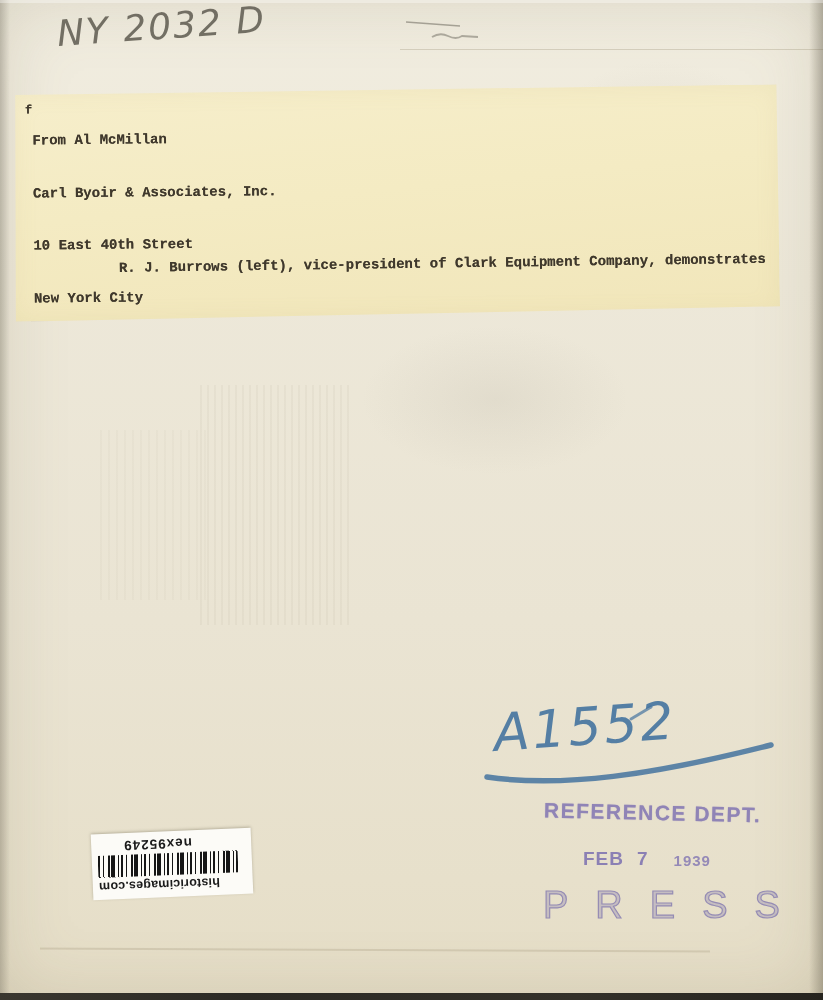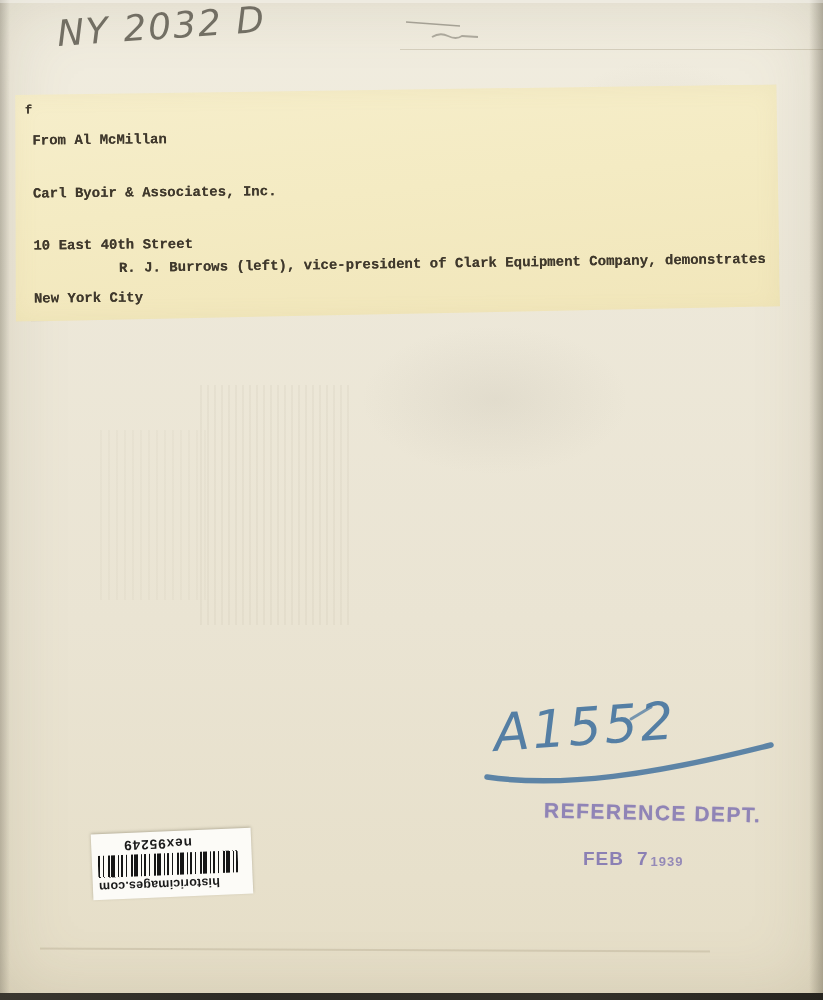--- a/index.html
+++ b/index.html
@@ -52,21 +52,21 @@
 
   
   .ref-number{position:absolute;left:473px;top:693px;width:330px;height:100px;}
 
   
   .stamp{position:absolute;color:#8478b3;font-weight:bold;}
   .stamp-reference{left:544px;top:801px;font-size:21px;letter-spacing:1.5px;
     transform:rotate(1.3deg);opacity:.88;text-shadow:0 0 1px rgba(132,120,179,.7);}
   .stamp-date{left:583px;top:848px;font-size:19px;letter-spacing:1px;opacity:.92;}
   .stamp-date .day{margin-left:13px;}
-  .stamp-date .year{margin-left:2px;font-size:13px;position:relative;top:1px;opacity:.9;}
+  .stamp-date .year{margin-left:25px;font-size:15px;position:relative;top:1px;opacity:.9;}
   .stamp-press{left:543px;top:884px;font-size:38px;font-weight:400;letter-spacing:27px;
     color:rgba(148,139,180,.45);-webkit-text-stroke:1.2px #8d84b2;opacity:.9;}
 
   
   .barcode-label{
     position:absolute;left:92px;top:831px;width:160px;height:66px;
     background:#fcfbf7;transform:rotate(177.6deg);
     box-shadow:0 1px 3px rgba(90,82,60,.35);
     display:flex;flex-direction:column;align-items:flex-end;justify-content:center;
     padding:3px 6px 3px 4px;box-sizing:border-box;color:#1b1b1b;
@@ -119,20 +119,21 @@
   <svg class="ref-number" viewBox="0 0 330 100">
     <text x="22" y="58" font-family="DejaVu Sans, sans-serif" font-style="italic" font-size="52" fill="#44739f" fill-opacity="0.9" letter-spacing="3" transform="rotate(-4 22 58)">A1552</text>
     <path d="M14 84 C 90 95, 180 82, 298 52" stroke="#44739f" stroke-width="5.5" stroke-linecap="round" fill="none" stroke-opacity=".85"></path>
     <path d="M158 26 L178 14" stroke="#44739f" stroke-width="3" stroke-linecap="round" fill="none" stroke-opacity=".7"></path>
   </svg>
 
   <div class="stamp stamp-reference">REFERENCE DEPT.</div>
   <div class="stamp stamp-date">
     <span class="month">FEB</span><span class="day">7</span><span class="year">1939</span>
   </div>
+  <div class="stamp stamp-press">PRESS</div>
 
   <div class="barcode-label">
     <span class="bl-site">historicimages.com</span>
     <div class="bl-barcode"></div>
     <span class="bl-code">nex95249</span>
   </div>
 
   <div class="edge-left"></div>
   <div class="edge-right"></div>
   <div class="edge-top"></div>

